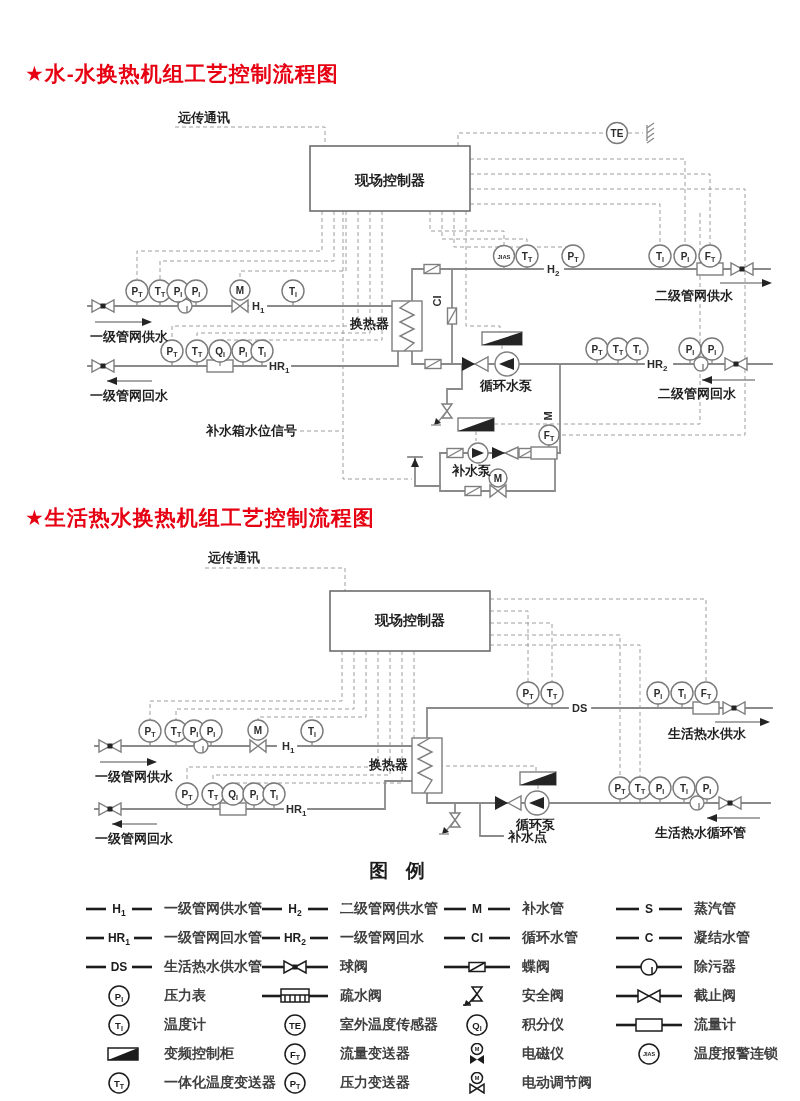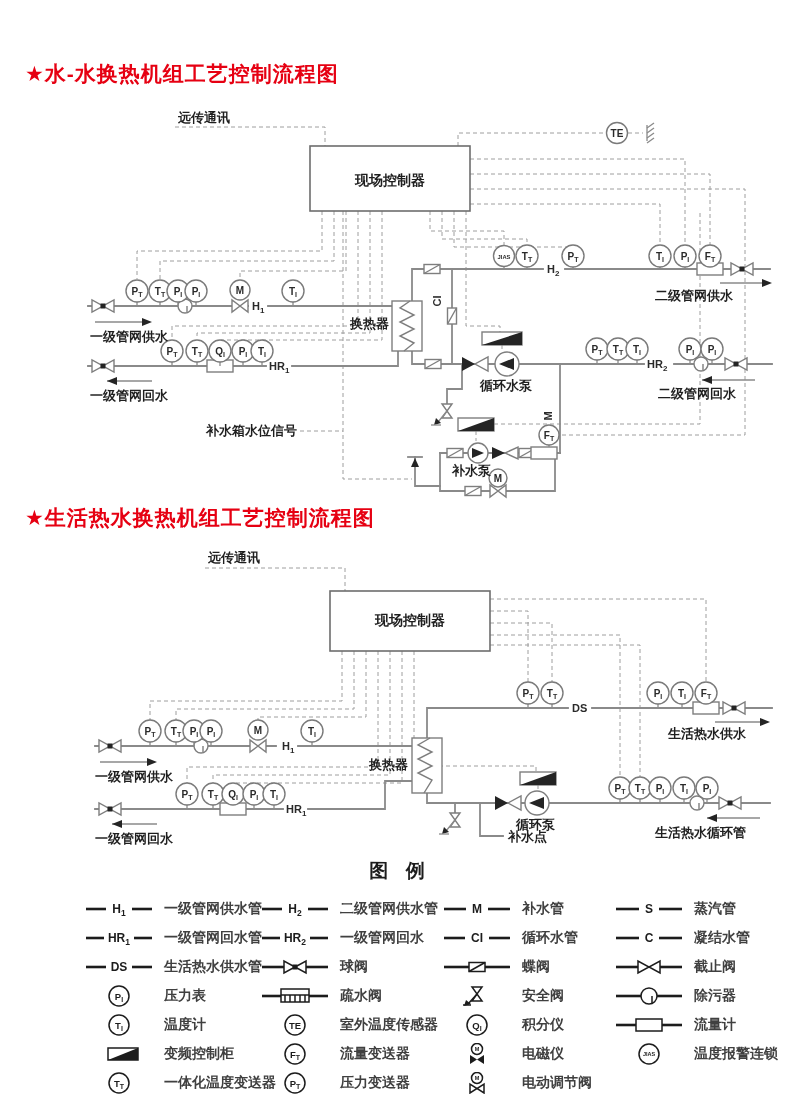--- a/index.html
+++ b/index.html
@@ -793,38 +793,38 @@
     <div class="lg-item">
       <svg class="lg-sym" viewBox="0 0 74 22">
             <line class="lk" x1="4" y1="11" x2="27" y2="11"></line>
             <text class="ltag" x="37" y="15"><tspan>C</tspan></text>
             <line class="lk" x1="47" y1="11" x2="70" y2="11"></line>
           </svg>
       <span class="lg-label">凝结水管</span>
     </div>
     <div class="lg-item">
       <svg class="lg-sym" viewBox="0 0 74 22">
+            <line class="lk" x1="4" y1="11" x2="29" y2="11"></line>
+            <circle class="lo" cx="37" cy="11" r="8"></circle>
+            <line class="lo" x1="40" y1="11" x2="40" y2="18"></line>
+            <line class="lk" x1="45" y1="11" x2="70" y2="11"></line>
+          </svg>
+      <span class="lg-label">除污器</span>
+    </div>
+    <div class="lg-item">
+      <svg class="lg-sym" viewBox="0 0 74 22">
             <line class="lk" x1="4" y1="11" x2="26" y2="11"></line>
             <polygon class="lo" points="26,5 26,17 37,11"></polygon>
             <polygon class="lo" points="48,5 48,17 37,11"></polygon>
             <line class="lk" x1="48" y1="11" x2="70" y2="11"></line>
           </svg>
       <span class="lg-label">截止阀</span>
     </div>
     <div class="lg-item">
       <svg class="lg-sym" viewBox="0 0 74 22">
-            <line class="lk" x1="4" y1="11" x2="29" y2="11"></line>
-            <circle class="lo" cx="37" cy="11" r="8"></circle>
-            <line class="lo" x1="40" y1="11" x2="40" y2="18"></line>
-            <line class="lk" x1="45" y1="11" x2="70" y2="11"></line>
-          </svg>
-      <span class="lg-label">除污器</span>
-    </div>
-    <div class="lg-item">
-      <svg class="lg-sym" viewBox="0 0 74 22">
             <line class="lk" x1="4" y1="11" x2="24" y2="11"></line>
             <rect class="lo" x="24" y="5" width="26" height="12"></rect>
             <line class="lk" x1="50" y1="11" x2="70" y2="11"></line>
           </svg>
       <span class="lg-label">流量计</span>
     </div>
     <div class="lg-item">
       <svg class="lg-sym" viewBox="0 0 74 22">
             <circle class="lo" cx="37" cy="11" r="10"></circle>
             <text class="litsm" x="37" y="13.3">JIAS</text>

